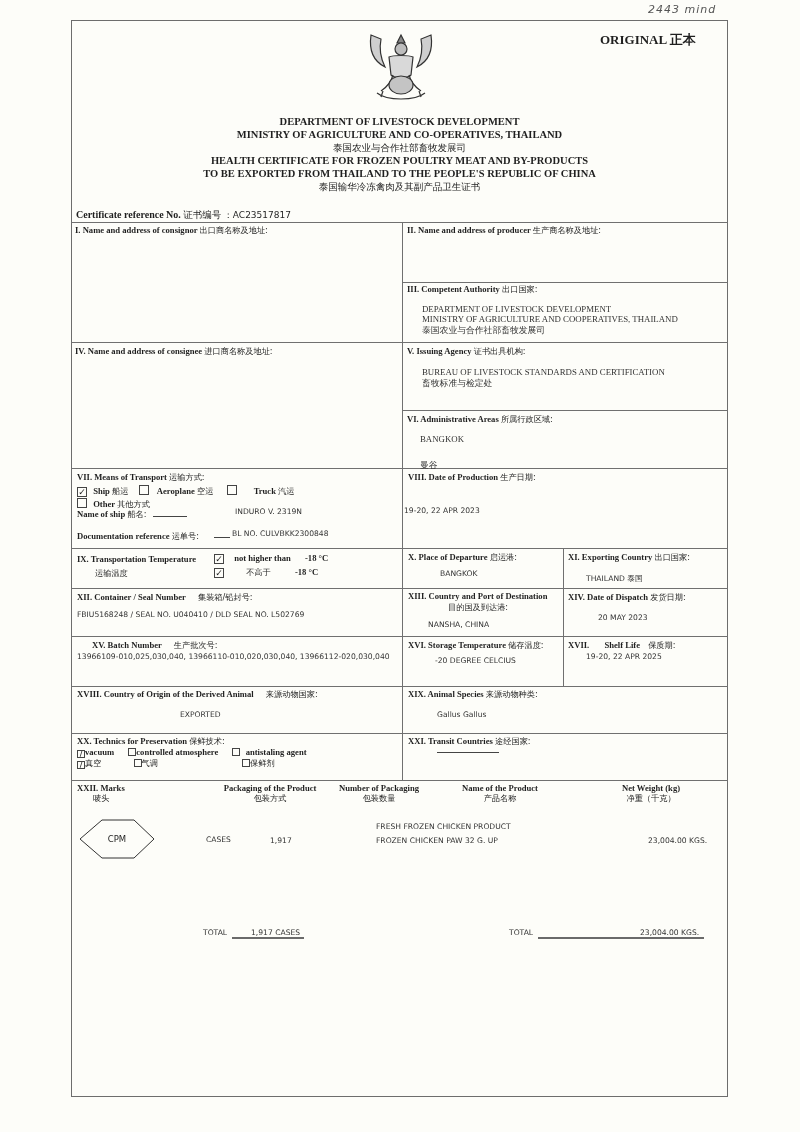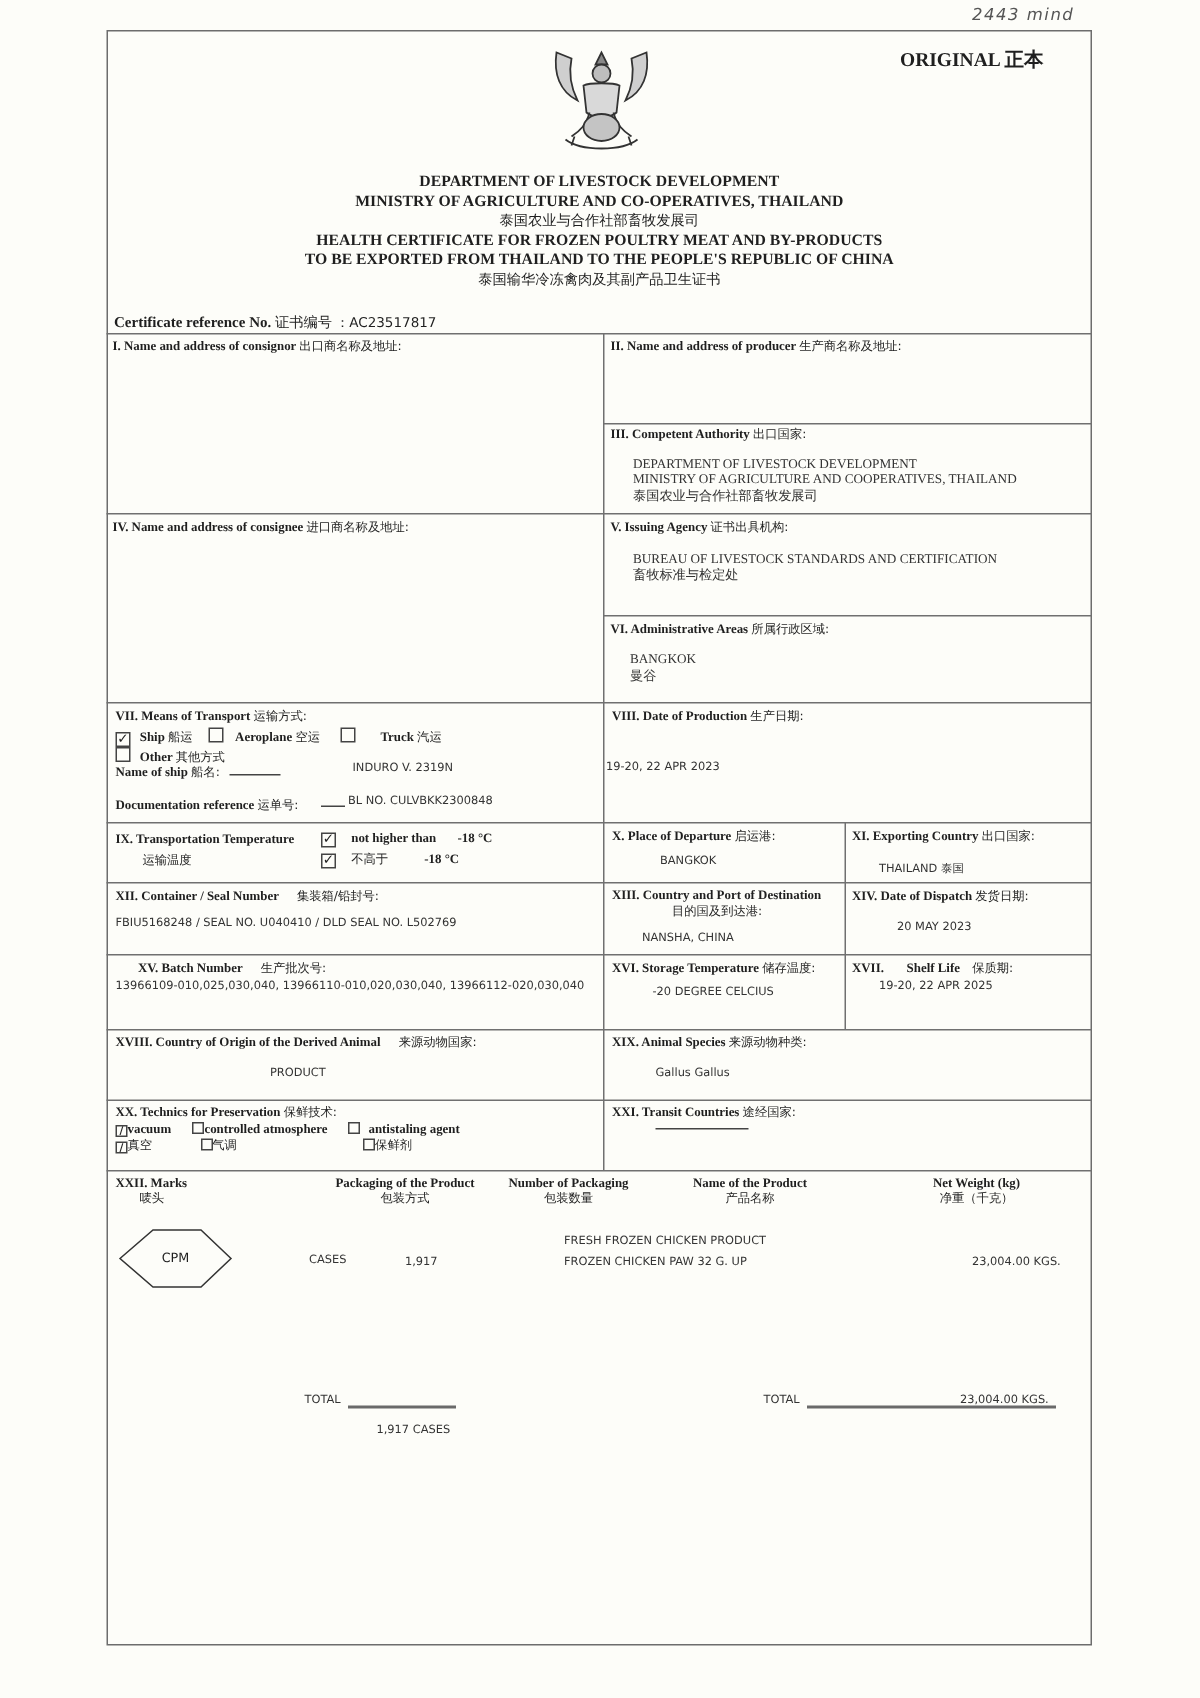--- a/index.html
+++ b/index.html
@@ -120,21 +120,21 @@
 <div class="abs label" style="left:407px; top:346px;">
   <span>V. Issuing Agency</span> <span class="zh">证书出具机构:</span>
 </div>
 <div class="abs valserif" style="left:422px; top:367px;">BUREAU OF LIVESTOCK STANDARDS AND CERTIFICATION</div>
 <div class="abs valserif zh" style="left:422px; top:378px;">畜牧标准与检定处</div>
 
 <div class="abs label" style="left:407px; top:414px;">
   <span>VI. Administrative Areas</span> <span class="zh">所属行政区域:</span>
 </div>
 <div class="abs valserif" style="left:420px; top:434px;">BANGKOK</div>
-<div class="abs valserif zh" style="left:420px; top:445px;text-align:right;">曼谷</div>
+<div class="abs valserif zh" style="left:420px; top:460px;text-align:right;">曼谷</div>
 
 <div class="abs label" style="left:77px; top:472px;">
   <span>VII. Means of Transport</span> <span class="zh">运输方式:</span>
 </div>
 <div class="abs label" style="left:77px; top:485px;">
   <span class="cbox">✓</span>
   <span style="margin-left:4px;">Ship</span> <span class="zh">船运</span>
   <span class="cbox" style="margin-left:8px;"></span>
   <span style="margin-left:6px;">Aeroplane</span> <span class="zh">空运</span>
   <span class="cbox" style="margin-left:12px;"></span>
@@ -162,21 +162,21 @@
 
 <div class="abs label" style="left:77px; top:554px;">IX. Transportation Temperature</div>
 <div class="abs label" style="left:95px; top:568px;"><span class="zh">运输温度</span></div>
 <div class="abs label" style="left:214px; top:553px;">
   <span class="cbox">✓</span>
   <span style="margin-left:8px;">not higher than</span>
   <span style="margin-left:12px;">-18 °C</span>
 </div>
 <div class="abs label" style="left:214px; top:567px;">
   <span class="cbox">✓</span>
-  <span class="zh" style="margin-left:8px;">不高于</span>
+  <span class="zh" style="margin-left:20px;">不高于</span>
   <span style="margin-left:22px;">-18 °C</span>
 </div>
 
 <div class="abs label" style="left:408px; top:552px;">
   <span>X. Place of Departure</span> <span class="zh">启运港:</span>
 </div>
 <div class="abs val" style="left:440px; top:569px;">BANGKOK</div>
 
 <div class="abs label" style="left:568px; top:552px;">
   <span>XI. Exporting Country</span> <span class="zh">出口国家:</span>
@@ -210,21 +210,21 @@
 <div class="abs label" style="left:568px; top:640px;">
   <span>XVII.</span>
   <span style="margin-left:13px;">Shelf Life</span>
   <span class="zh" style="margin-left:6px;">保质期:</span>
 </div>
 <div class="abs val" style="left:586px; top:652px;">19-20, 22 APR 2025</div>
 
 <div class="abs label" style="left:77px; top:689px;">
   <span>XVIII. Country of Origin of the Derived Animal</span> <span class="zh" style="margin-left:10px;text-align:right;">来源动物国家:</span>
 </div>
-<div class="abs val" style="left:180px; top:710px;">PRODUCT</div>
+<div class="abs val" style="left:180px; top:710px;">EXPORTED</div>
 
 <div class="abs label" style="left:408px; top:689px;">
   <span>XIX. Animal Species</span> <span class="zh">来源动物种类:</span>
 </div>
 <div class="abs val" style="left:437px; top:710px;">Gallus Gallus</div>
 
 <div class="abs label" style="left:77px; top:736px;">
   <span>XX. Technics for Preservation</span> <span class="zh">保鲜技术:</span>
 </div>
 <div class="abs label" style="left:77px; top:747px;">
@@ -270,17 +270,17 @@
 </svg>
 <div class="abs" style="left:78px; top:834px; width:78px; text-align:center; font-family:'DejaVu Sans',sans-serif; font-size:8.5px; font-weight:normal;">CPM</div>
 
 <div class="abs val" style="left:376px; top:822px;">FRESH FROZEN CHICKEN PRODUCT</div>
 <div class="abs val" style="left:206px; top:835px;">CASES</div>
 <div class="abs val" style="left:270px; top:836px;">1,917</div>
 <div class="abs val" style="left:376px; top:836px;">FROZEN CHICKEN PAW 32 G. UP</div>
 <div class="abs val" style="left:648px; top:836px;">23,004.00 KGS.</div>
 
 <div class="abs val" style="left:203px; top:928px;">TOTAL</div>
-<div class="abs val" style="left:251px; top:928px;margin-top:20px;">1,917 CASES</div>
+<div class="abs val" style="left:251px; top:928px;">1,917 CASES</div>
 <div class="thickline" style="left:232px; top:937px; width:72px;"></div>
 <div class="abs val" style="left:509px; top:928px;">TOTAL</div>
 <div class="abs val" style="left:640px; top:928px;">23,004.00 KGS.</div>
 <div class="thickline" style="left:538px; top:937px; width:166px;"></div>
 
 </body></html>

